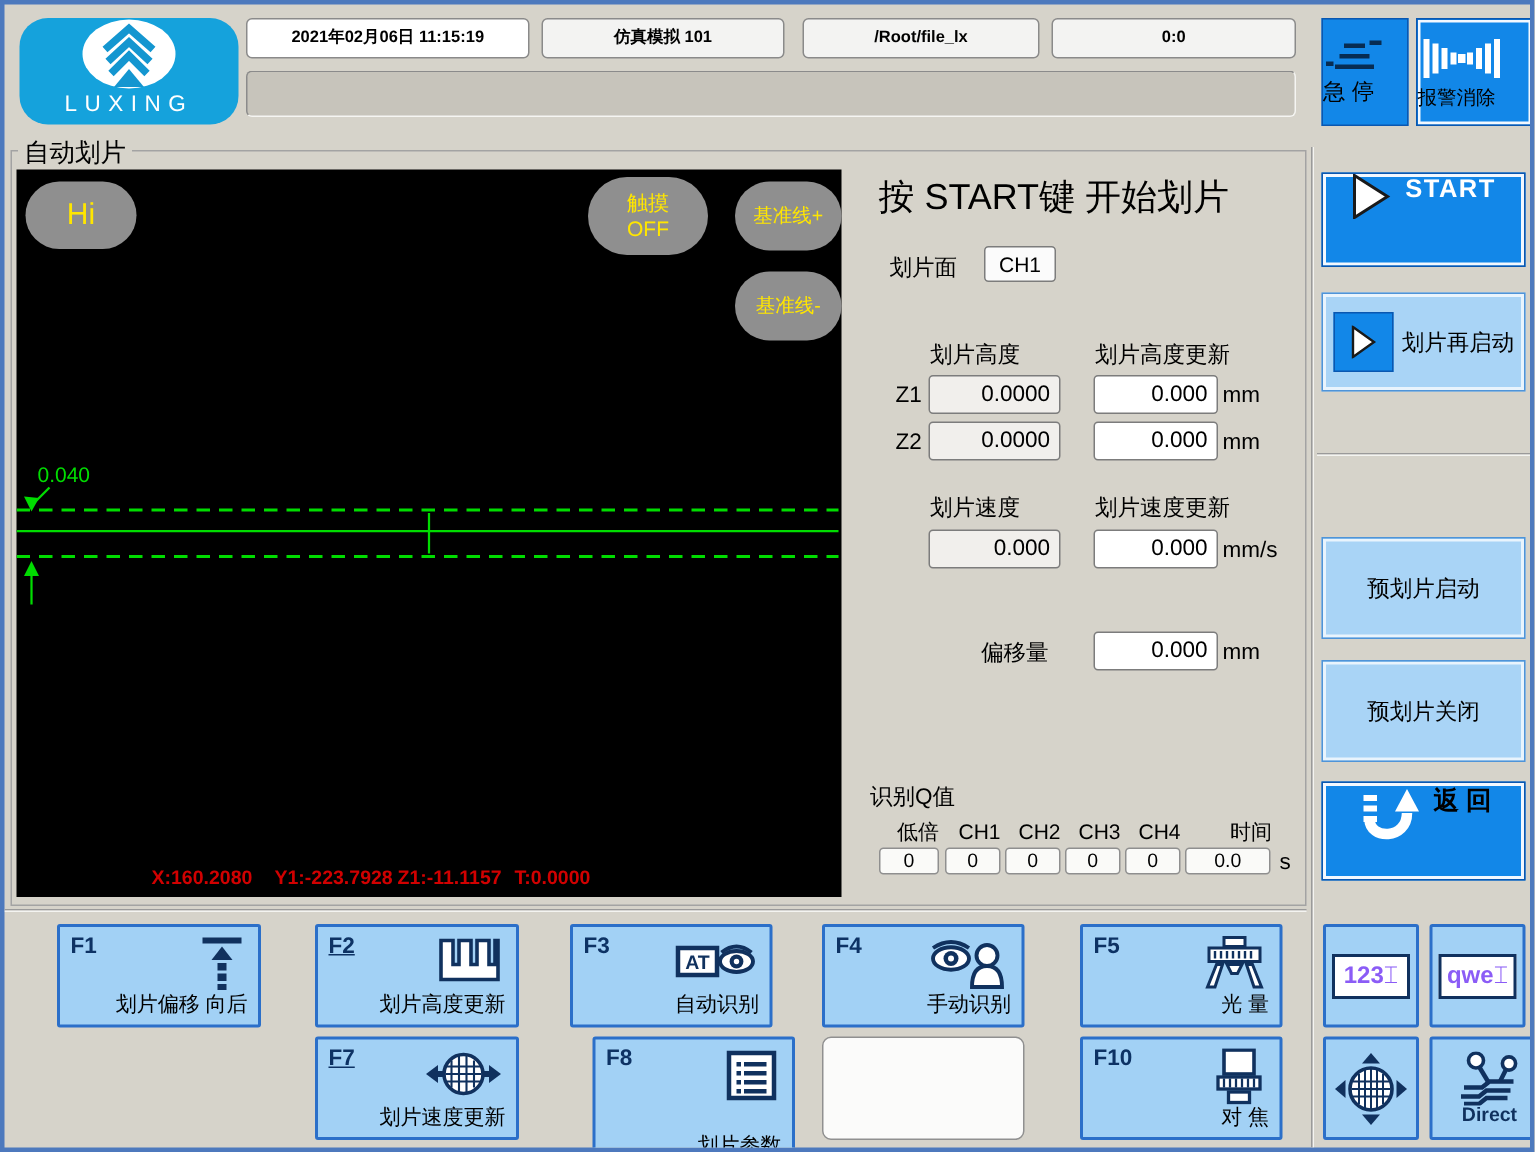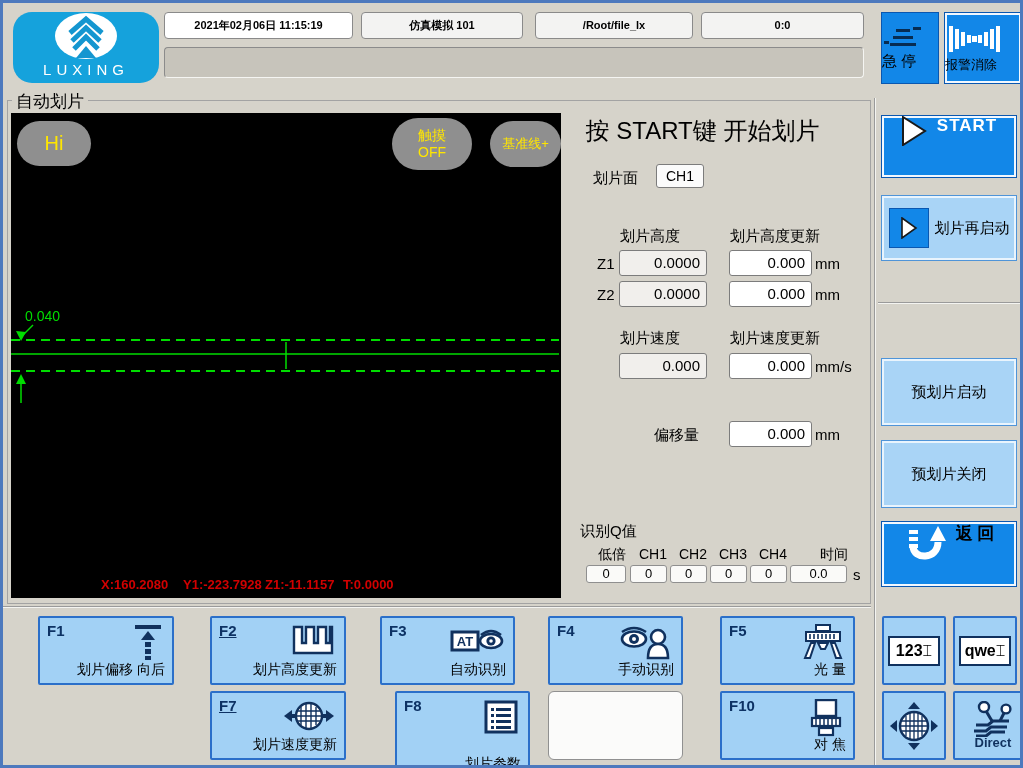--- a/index.html
+++ b/index.html
@@ -43,21 +43,21 @@
   
   .fbtn{background:#a2d1f5;border:2px solid #2b6fc9;border-radius:2px;cursor:pointer;}
   .fkey{position:absolute;top:4px;left:7px;font-weight:bold;font-size:15px;color:#0d3264;}
   .fkey.u{text-decoration:underline;}
   .flabel{position:absolute;bottom:4px;right:7px;font-size:14px;color:#000;}
   .ficon{position:absolute;top:6px;right:9px;}
   .blankbtn{background:#fbfbfa;border:1px solid #909090;border-radius:6px;}
   .vline{border-left:1px solid #9a9a9a;border-right:1px solid #f4f4f1;}
   .hline{border-top:1px solid #9a9a9a;border-bottom:1px solid #f4f4f1;}
   .keycap{background:#fff;border:2px solid #10315e;display:flex;align-items:center;
-    justify-content:center;font-weight:bold;font-size:16px;color:#000000;}
+    justify-content:center;font-weight:bold;font-size:16px;color:#8b5cf6;}
   .direct-text{font-weight:bold;font-size:13px;color:#10315e;margin-top:-2px;}
 </style>
 </head>
 <body>
 
 <div class="screen">
 
   <div class="abs logo" style="left:10px;top:9px;width:146px;height:71px;">
     <svg width="72" height="48" viewBox="0 0 72 48">
       <ellipse cx="36" cy="24" rx="31" ry="23" fill="#ffffff"></ellipse>
@@ -115,20 +115,21 @@
       <line x1="0" y1="258" x2="548" y2="258" stroke="#00dc00" stroke-width="2" stroke-dasharray="9 6"></line>
       <line x1="10" y1="265" x2="10" y2="290" stroke="#00dc00" stroke-width="1.5"></line>
       <polygon points="10,261 5,271 15,271" fill="#00dc00"></polygon>
     </svg>
     <div class="pill" style="left:6px;top:8px;width:74px;height:45px;font-size:20px;">Hi</div>
     <div class="pill" style="left:381px;top:5px;width:80px;height:52px;font-size:14px;">
       <span>触摸</span>
       <span>OFF</span>
     </div>
     <div class="pill" style="left:479px;top:8px;width:71px;height:46px;font-size:13px;">基准线+</div>
+    <div class="pill" style="left:479px;top:68px;width:71px;height:46px;font-size:13px;">基准线-</div>
     <span class="redstat" style="left:90px;bottom:6px;">X:160.2080</span>
     <span class="redstat" style="left:172px;bottom:6px;">Y1:-223.7928</span>
     <span class="redstat" style="left:254px;bottom:6px;">Z1:-11.1157</span>
     <span class="redstat" style="left:332px;bottom:6px;">T:0.0000</span>
   </div>
 
   <div class="abs" style="left:547px;top:112px;width:305px;text-align:center;font-size:24px;">按 START键 开始划片</div>
 
   <span class="abs lbl" style="left:590px;top:166px;">划片面</span>
   <div class="abs chbox" style="left:653px;top:161px;width:48px;height:24px;">CH1</div>

